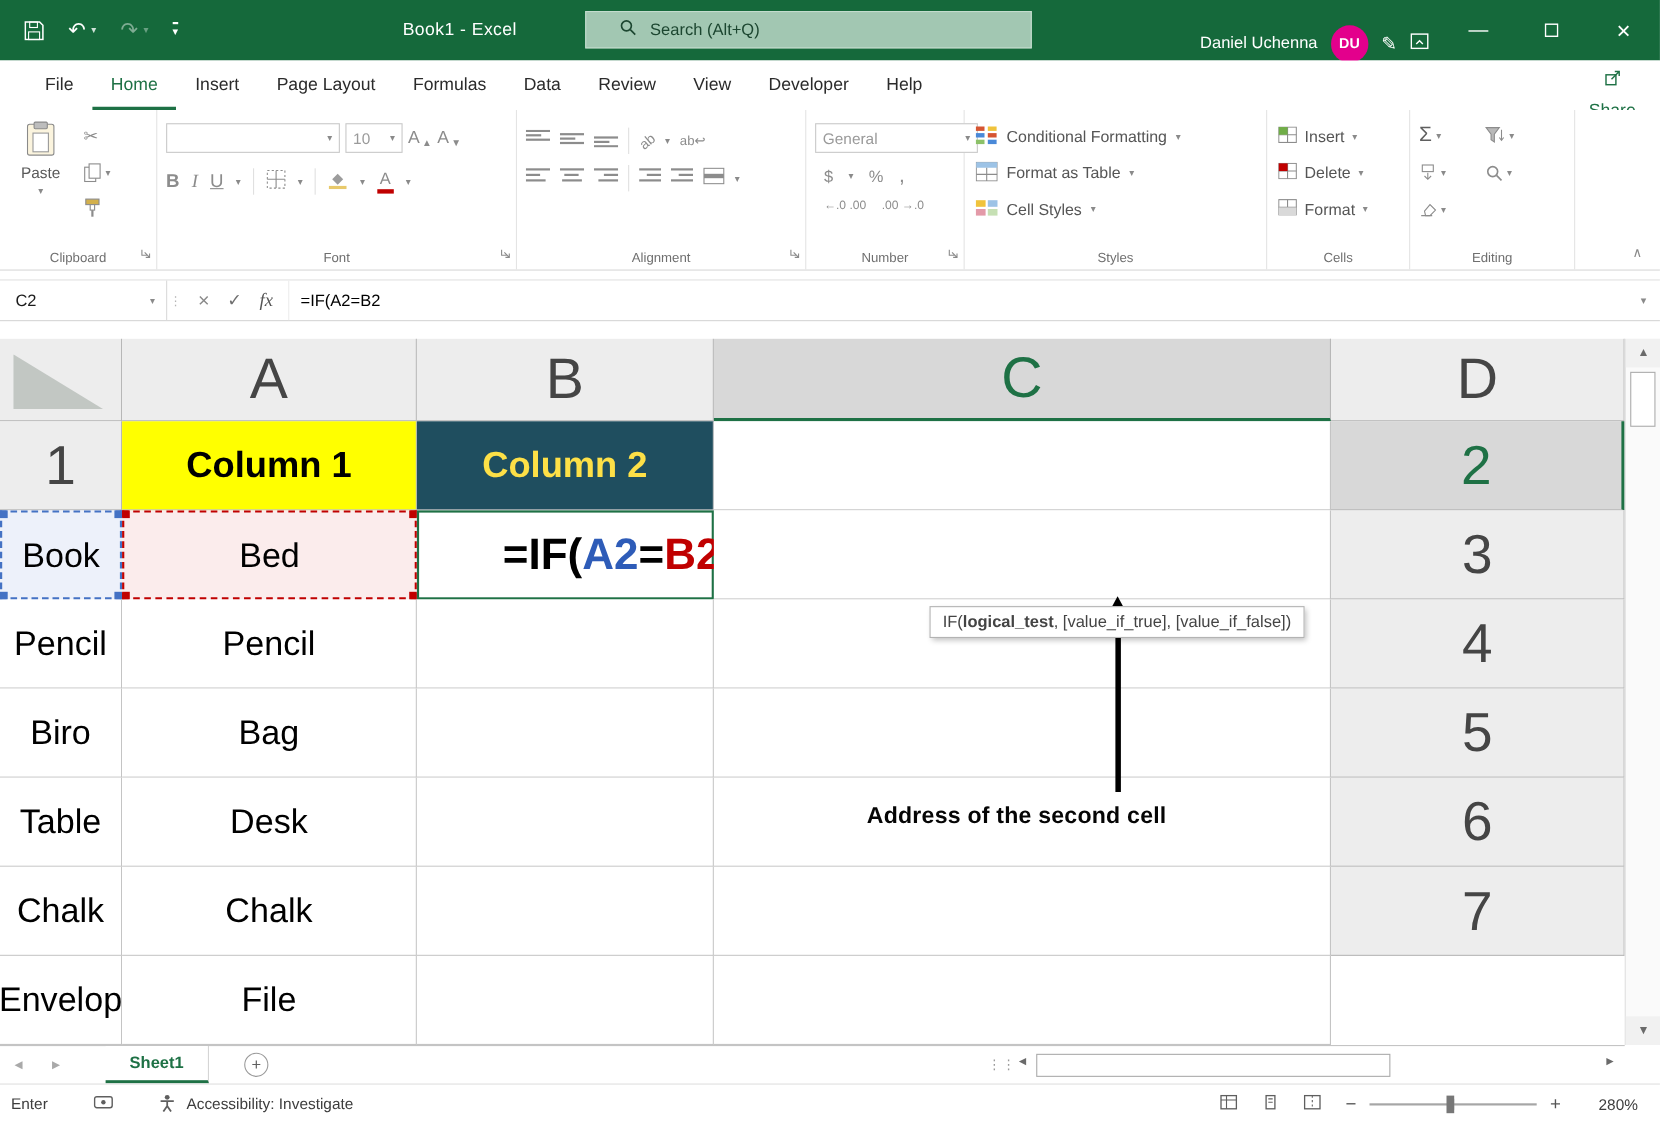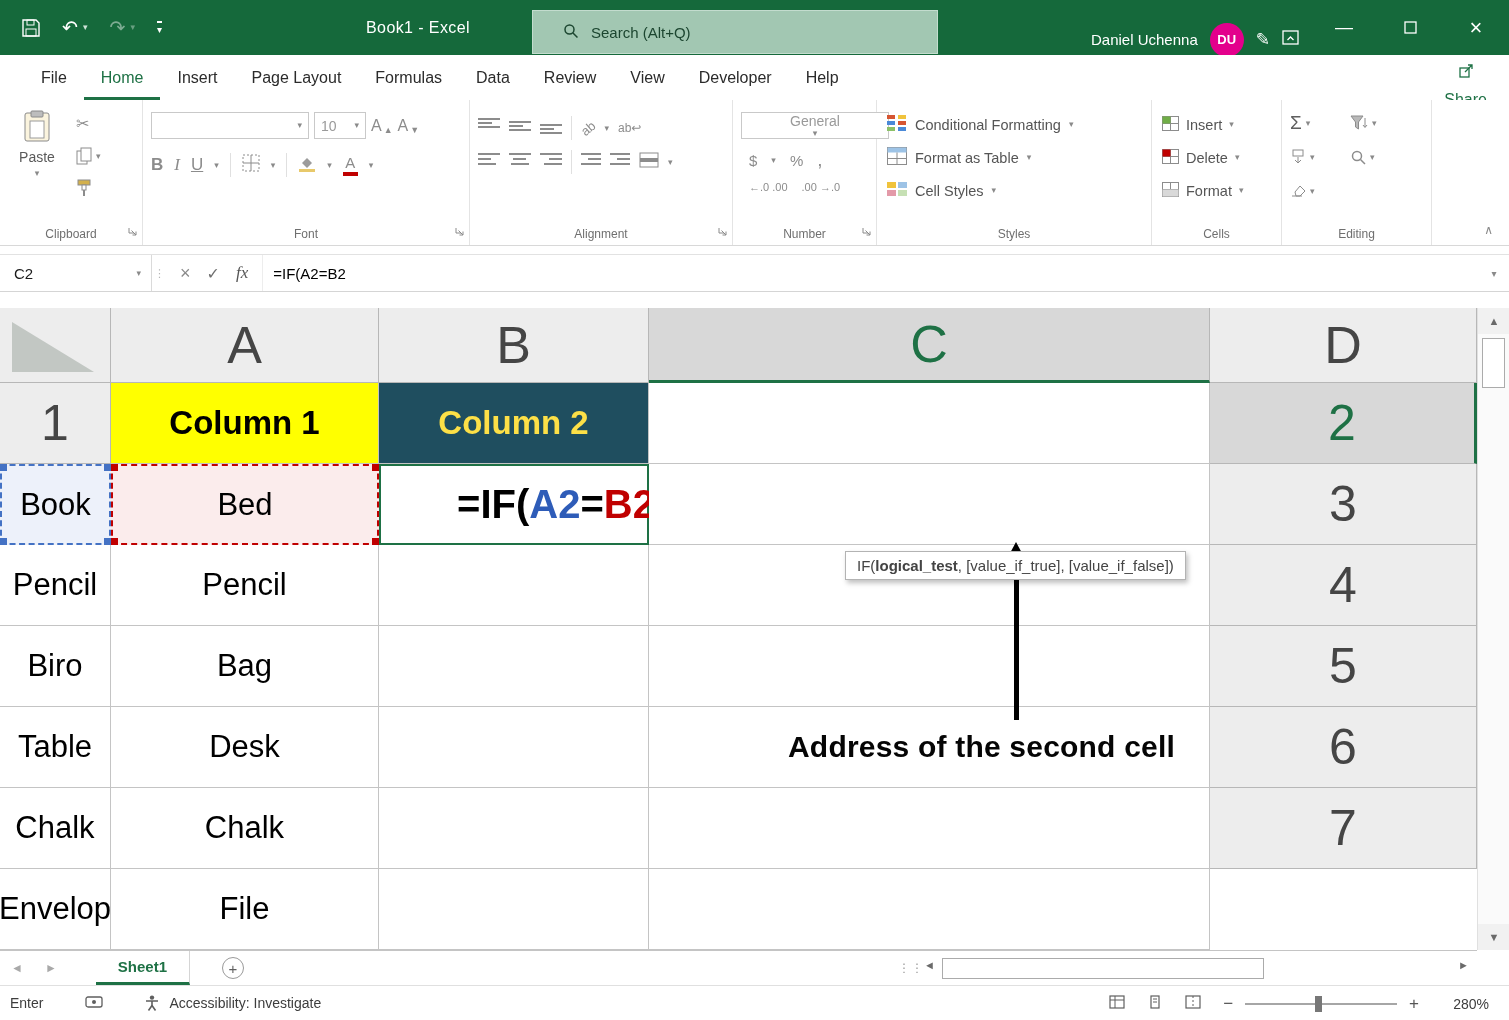--- a/index.html
+++ b/index.html
@@ -8,21 +8,21 @@
   .chev { font-size:9px; color:#8a8a8a; line-height:1; }
 
   
   .titlebar { position:absolute; left:0; top:0; width:1509px; height:55px; background:#15693B; color:#fff; }
   .tb-left { position:absolute; left:22px; top:0; height:55px; display:flex; align-items:center; gap:22px; }
   .tb-btn { display:flex; align-items:center; gap:5px; font-size:19px; color:#fff; cursor:default; }
   .tb-btn .chev { color:#cfe3d8; }
   .tb-btn.dim { opacity:.45; }
   .qat-custom { border-top:2px solid #fff; padding-top:1px; font-size:10px; }
   .tb-title { position:absolute; left:288px; top:0; width:260px; height:55px; display:flex; align-items:center; justify-content:center; font-size:16px; letter-spacing:.4px; }
-  .tb-search { position:absolute; left:532px; top:10px; width:406px; height:44px; background:#A2C7B2; border:1px solid #C3DCCE; display:flex; align-items:center; gap:12px; padding-left:30px; font-size:15px; color:#1C4630; }
+  .tb-search { position:absolute; left:532px; top:10px; width:406px; height:34px; background:#A2C7B2; border:1px solid #C3DCCE; display:flex; align-items:center; gap:12px; padding-left:30px; font-size:15px; color:#1C4630; }
   .tb-right { position:absolute; right:210px; top:0; height:55px; display:flex; align-items:center; gap:12px;margin-top:12px; }
   .tb-user { font-size:15px; }
   .tb-avatar { width:34px; height:34px; border-radius:50%; background:#E3008C; display:flex; align-items:center; justify-content:center; font-size:13px; font-weight:bold; }
   .win { position:absolute; right:0; top:0; height:55px; display:flex; }
   .win span { width:66px; height:55px; display:flex; align-items:center; justify-content:center; font-size:18px; }
 
   
   .ribbon-tabs { position:absolute; left:0; top:55px; width:1509px; height:45px; background:#fff; display:flex; align-items:stretch; padding-left:24px; }
   .rtab { padding:0 17px; display:flex; align-items:center; font-size:16px; color:#2b2b2b; }
   .rtab.active { color:#1E7145; box-shadow:inset 0 -3px 0 #1E7145; }
@@ -56,21 +56,21 @@
   .a-color { display:inline-flex; flex-direction:column; align-items:center; line-height:1; font-size:15px; color:#8C8C8C; gap:2px; }
   .colorbar { width:15px; height:4px; background:#C00000; }
 
   .g-align { width:263px; }
   .arow { display:flex; align-items:center; gap:9px; margin-top:10px; }
   .alsvg rect { fill:#8C8C8C; }
   .orient { color:#8C8C8C; font-size:13px; transform:rotate(-40deg); display:inline-block; }
   .wrapab { font-size:12px; color:#8C8C8C; }
 
   .g-number { width:144px; }
-  .num-combo { width:148px; margin:6px auto 0;flex-direction:column; }
+  .num-combo { width:148px; margin:6px auto 0; }
   .nrow { display:flex; align-items:center; gap:14px; padding:10px 8px 0; color:#8C8C8C; font-size:15px; }
   .dec { font-size:11px; color:#8C8C8C; }
 
   .g-styles { width:275px; padding-top:8px; }
   .style-btn { display:flex; align-items:center; gap:8px; padding:4px 2px; font-size:14.5px; color:#555; height:33px; }
 
   .g-cells { width:130px; padding-top:8px; }
   .cell-btn { display:flex; align-items:center; gap:7px; padding:4px 2px; font-size:14.5px; color:#555; height:33px; }
 
   .g-edit { width:150px; padding-top:6px; }
@@ -113,21 +113,21 @@
   .b2 .hdl { background:#C00000; }
   .hdl.tl { top:-2px; left:-2px; } .hdl.tr { top:-2px; right:-2px; }
   .hdl.bl { bottom:-2px; left:-2px; } .hdl.br { bottom:-2px; right:-2px; }
   .f-ref1 { color:#2E5CB8; }
   .f-ref2 { color:#C00000; }
 
   
   .fn-tooltip { position:absolute; left:845px; top:551px; background:#fff; border:1px solid #B3B3B3; box-shadow:2px 3px 5px rgba(0,0,0,.25); padding:5px 11px; font-size:15px; color:#444; z-index:6; white-space:nowrap; }
   .arrow-shaft { position:absolute; left:1014px; top:566px; width:5px; height:154px; background:#000; z-index:5; }
   .arrow-head { position:absolute; left:1002px; top:542px; width:0; height:0; border-left:14px solid transparent; border-right:14px solid transparent; border-bottom:26px solid #000; z-index:5; }
-  .annotation { position:absolute; left:788px; top:730px; font-size:30px; font-weight:bold; color:#050505; z-index:5; letter-spacing:.2px; }
+  .annotation { position:absolute; left:788px; top:730px; font-size:21px; font-weight:bold; color:#050505; z-index:5; letter-spacing:.2px; }
 
   
   .vscroll { position:absolute; left:1477px; top:308px; width:32px; height:642px; background:#FAFAFA; border-left:1px solid #E0E0E0; }
   .vs-up, .vs-down { position:absolute; left:0; width:32px; height:26px; display:flex; align-items:center; justify-content:center; color:#6a6a6a; font-size:11px; background:#F1F1F1; }
   .vs-up { top:0; } .vs-down { bottom:0; }
   .vs-thumb { position:absolute; left:4px; top:30px; width:23px; height:50px; background:#fff; border:1px solid #ABABAB; }
 
   
   .sheet-bar { position:absolute; left:0; top:950px; width:1477px; height:35px; background:#fff; border-top:1px solid #C4C4C4; display:flex; align-items:center; }
   .nav-arrow { color:#A9A9A9; font-size:12px; padding:0 11px; }

